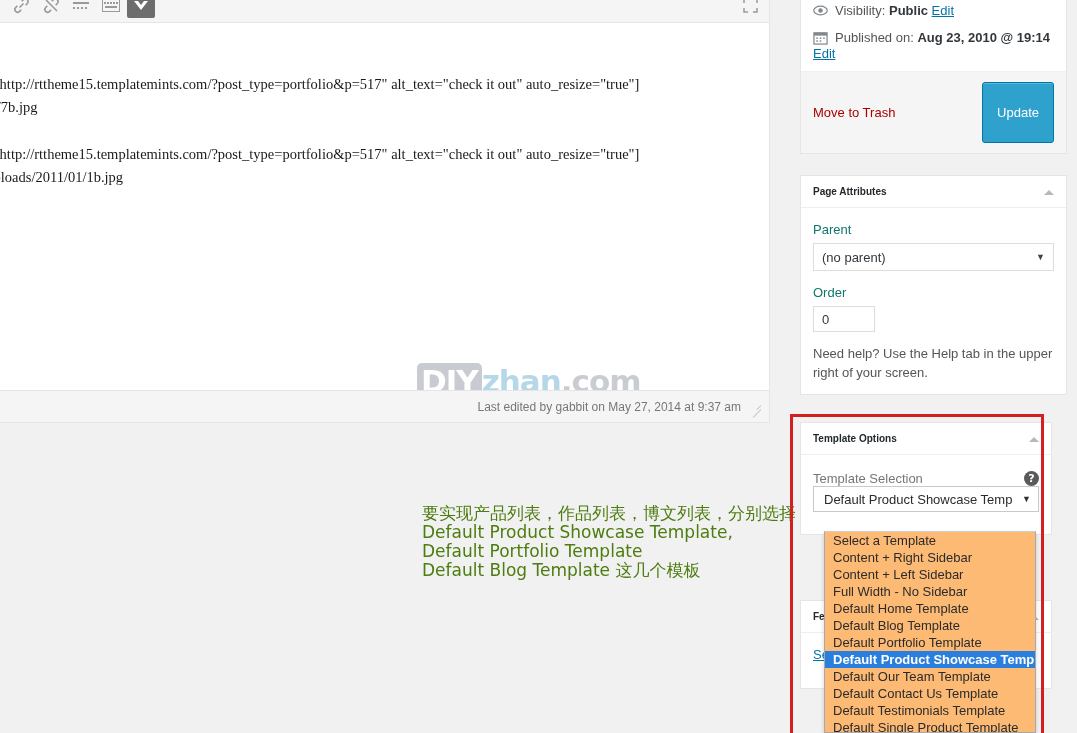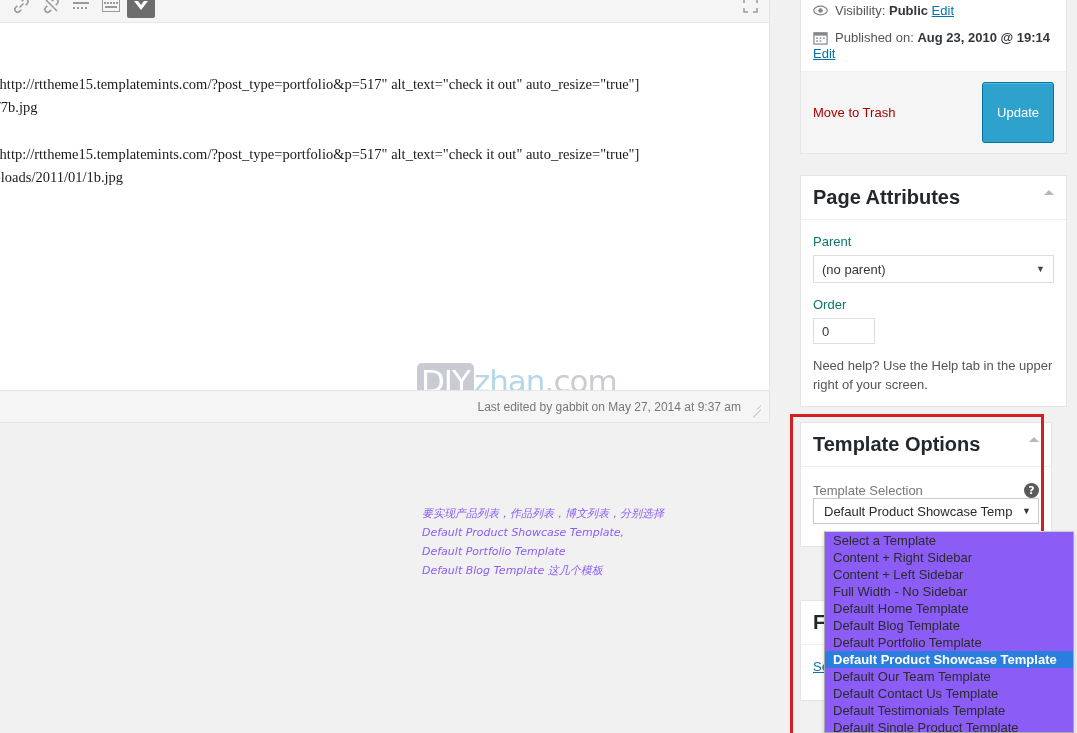--- a/index.html
+++ b/index.html
@@ -88,21 +88,21 @@
   #watermark {
     position: absolute;
     left: 446px;
     top: 340px;
     width: 230px;
     text-align: left;
     pointer-events: none;
   }
   #watermark-main {
     font-family: "DejaVu Sans", sans-serif;
-    font-weight: normal;
+    font-weight: bold;
     font-size: 31px;
     line-height: 36px;
     letter-spacing: -1px;
     white-space: nowrap;
   }
   .wm-diy {
     background: #c8ccd2;
     color: #ffffff;
     padding: 0 4px;
     border-radius: 5px;
@@ -141,47 +141,46 @@
     transform-origin: right center;
   }
   #resize-handle:before { bottom: 3px; width: 11px; transform: rotate(-45deg); }
   #resize-handle:after  { bottom: 7px; width: 6px;  transform: rotate(-45deg); }
 
   
   #cn-annotation {
     position: absolute;
     left: 422px;
     top: 504px;
-    color: #8b5cf6;
+    color: #4d7c0f;
     font-family: "DejaVu Sans", sans-serif;
-    font-size: 11px;
+    font-size: 17px;
     line-height: 19px;
     white-space: nowrap;
-    font-style: italic;
   }
 
   
   #sidebar {
     position: absolute;
     left: 790px;
     top: 8px;
     width: 287px;
     height: 543px;
   }
   .box {
     background: #fff;
     border: 1px solid #e5e5e5;
     margin: 0 10px 10px 10px;
     box-sizing: border-box;
   }
   .box-header {
     padding: 10px 12px;
     border-bottom: 1px solid #eee;
     position: relative;
-    font-size: 20px;
+    font-size: 10px;
     font-weight: bold;
     color: #23282d;
   }
   .toggle-arrow {
     position: absolute;
     right: 12px;
     top: 14px;
     width: 0; height: 0;
     border-left: 5px solid transparent;
     border-right: 5px solid transparent;
@@ -365,22 +364,22 @@
     border: 1px solid #e5e5e5;
     box-sizing: border-box;
     z-index: 5;
   }
 
   
   #dropdown-list {
     position: absolute;
     left: 824px;
     top: 531px;
-    width: 250px;
-    background: #8b5cf6;
+    width: 212px;
+    background: #fdba74;
     border: 1px solid #a9a9a9;
     border-top: 1px solid #cfcfcf;
     box-sizing: border-box;
     z-index: 60;
     max-height: 202px;
     overflow: hidden;
     box-shadow: 0 2px 4px rgba(0,0,0,0.18);
   }
   .dd-option {
     font-size: 13px;

